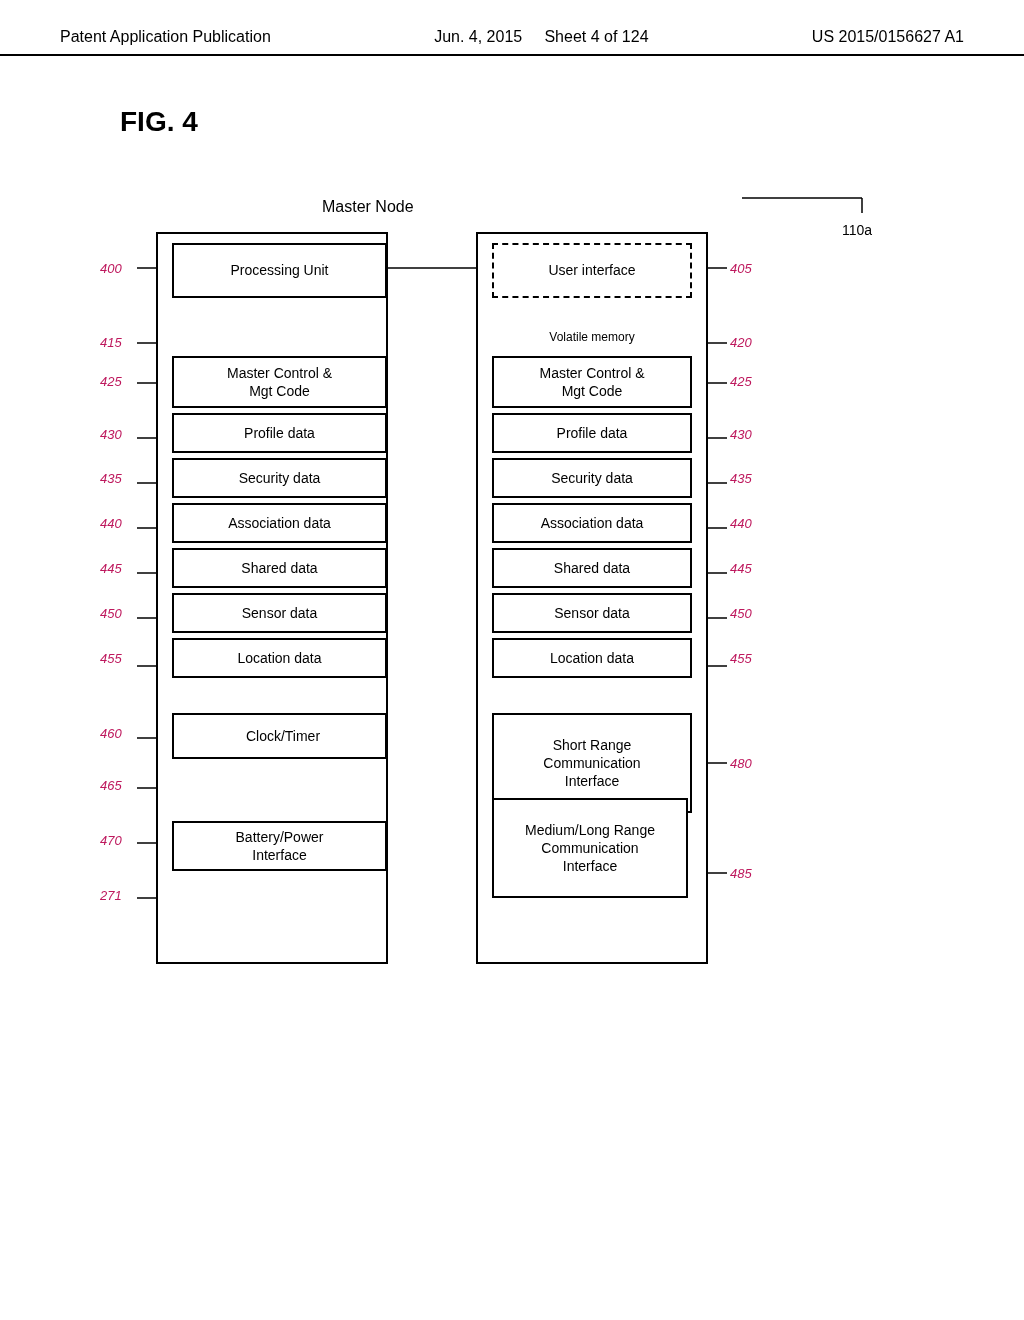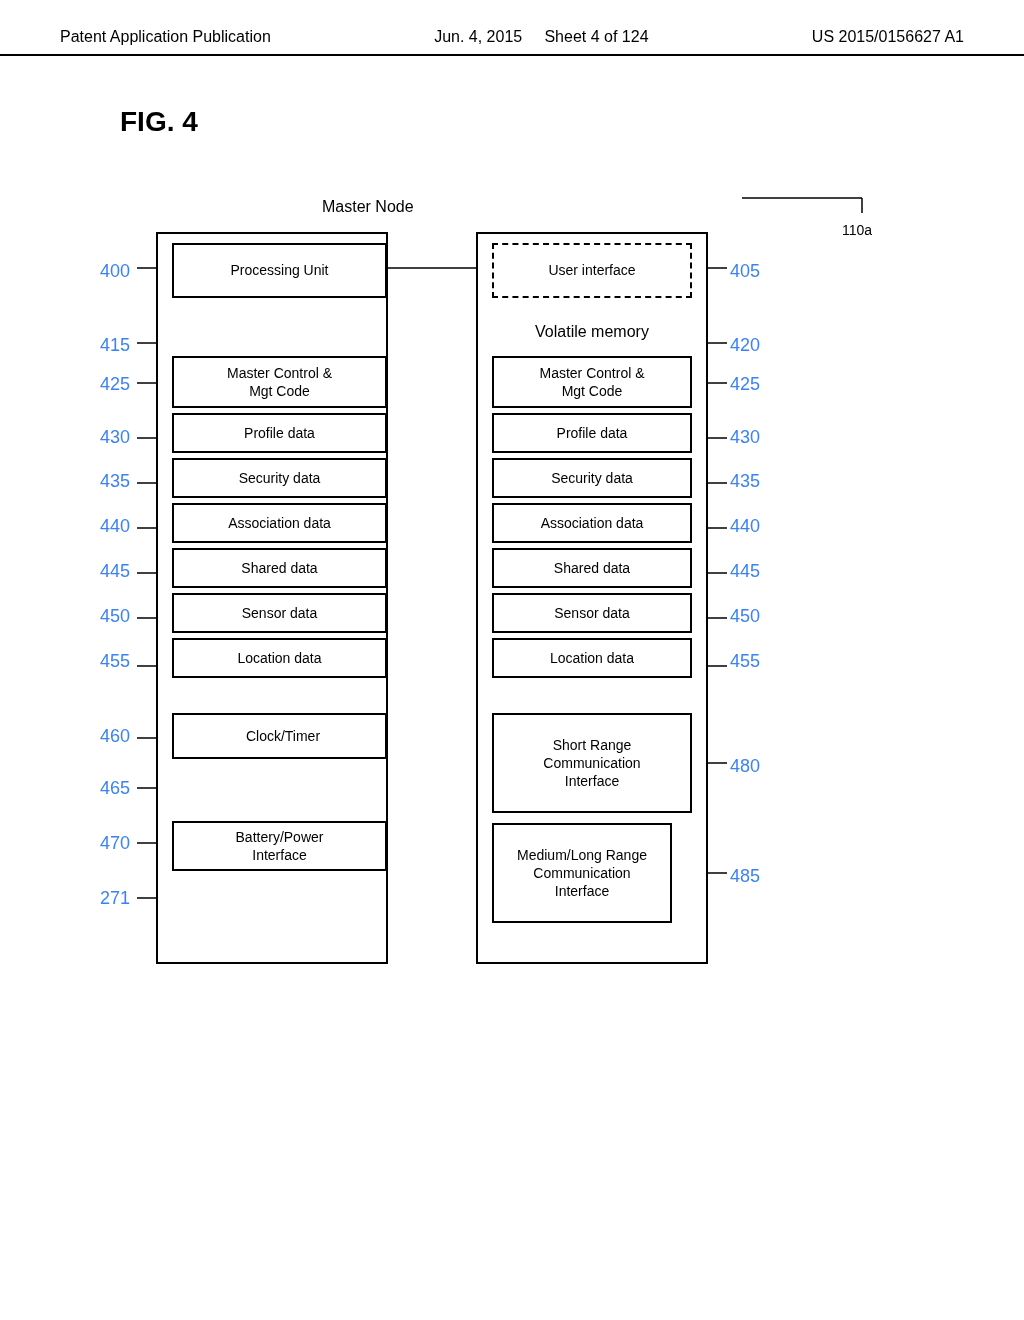--- a/index.html
+++ b/index.html
@@ -51,22 +51,23 @@
       font-size: 14px;
       line-height: 1.3;
     }
     .box.dashed {
       border: 2px dashed #000;
     }
 
     
     .label {
       position: absolute;
-      font-size: 18px;
-      color: #3b82f6;
+      font-size: 13px;
+      color: #be185d;
+      font-style: italic;
     }
 
     
     .svg-overlay {
       position: absolute;
       top: 0; left: 0;
       width: 100%;
       height: 100%;
       pointer-events: none;
     }
@@ -155,21 +156,21 @@
   <div class="box dashed" style="left:410px; top:65px; width:200px; height:55px;">
     <span>User interface</span>
   </div>
 
   <div class="box" style="left:90px; top:65px; width:215px; height:55px;">
     <span>Processing Unit</span>
   </div>
 
 
   <div style="position:absolute; top:145px; left:410px; width:200px; height:28px;
-              border:none; font-size:16px; display:flex; align-items:flex-start; justify-content:center;">
+              border:none; font-size:12px; display:flex; align-items:center; justify-content:center;">
     <span>Volatile memory</span>
   </div>
 
   <div class="box" style="left:90px; top:178px; width:215px; height:52px;">
     <span style="white-space:pre-line;">Master Control &amp;
 Mgt Code</span>
   </div>
 
   <div class="box" style="left:410px; top:178px; width:200px; height:52px;">
     <span style="white-space:pre-line;">Master Control &amp;
@@ -234,21 +235,21 @@
 Interface</span>
   </div>
 
 
   <div class="box" style="left:410px; top:535px; width:200px; height:100px;">
     <span style="white-space:pre-line;">Short Range
 Communication
 Interface</span>
   </div>
 
-  <div class="box" style="left:410px; top:645px; width:180px; height:100px;">
+  <div class="box" style="left:410px; top:620px; width:196px; height:100px;">
     <span style="white-space:pre-line;">Medium/Long Range
 Communication
 Interface</span>
   </div>
 
   <div class="label" style="left:18px; top:83px;">400</div>
   <div class="label" style="left:18px; top:157px;">415</div>
   <div class="label" style="left:18px; top:196px;">425</div>
   <div class="label" style="left:18px; top:249px;">430</div>
   <div class="label" style="left:18px; top:293px;">435</div>

